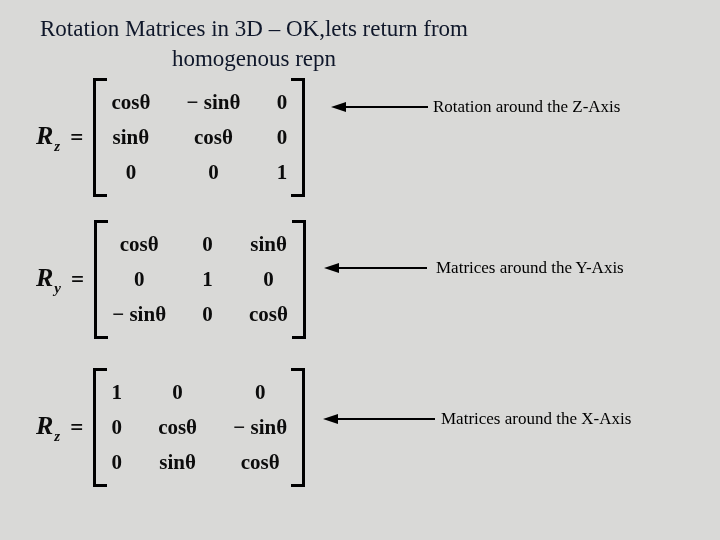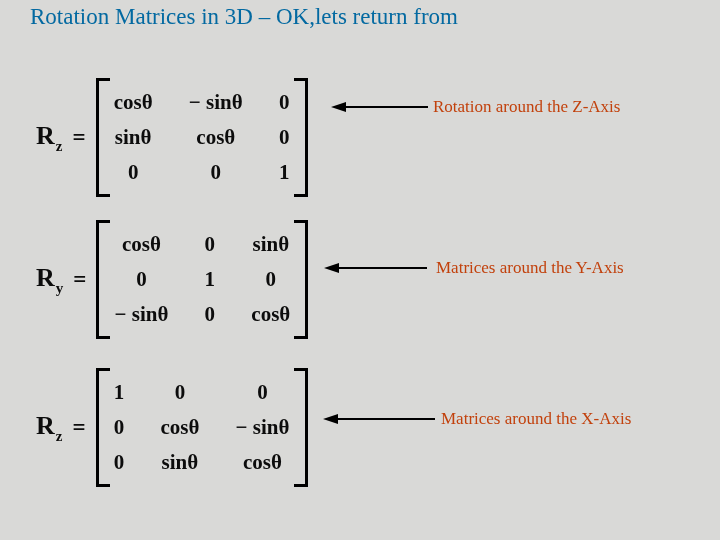--- a/index.html
+++ b/index.html
@@ -10,41 +10,43 @@
     background: #d9d9d7;
     font-family: "Liberation Serif", serif;
     color: #0c0c0c;
     overflow: hidden;
   }
 
   
   .title {
     position: absolute;
     left: 30px;
-    top: 2px;
+    top: 14px;
     width: 448px;
+    text-align: center;
     font-size: 23px;
     line-height: 30px;
-    color: #0369a1;
+    color: #0f172a;
   }
 
   
   .mgroup {
     position: absolute;
     display: flex;
     align-items: center;
   }
   #g1 { left: 36px; top: 78px; }
   #g2 { left: 36px; top: 220px; }
   #g3 { left: 36px; top: 368px; }
 
   .mlabel {
     font-weight: bold;
     font-size: 26px;
     letter-spacing: 1px;
+    font-style: italic;
   }
   .mlabel .msub {
     font-size: 15px;
     font-weight: bold;
     vertical-align: -7px;
   }
   .meq {
     font-size: 23px;
     font-weight: bold;
     margin: 0 10px 0 9px;
@@ -98,33 +100,34 @@
     border-bottom: 5px solid transparent;
     border-right: 15px solid #000;
   }
   .al { flex: 1; height: 2px; background: #000; }
 
   
   .note {
     position: absolute;
     font-size: 17px;
     white-space: nowrap;
-    color: #c2410c;
+    color: #000000;
   }
   #n1 { left: 433px; top: 97px; }
   #n2 { left: 436px; top: 258px; }
   #n3 { left: 441px; top: 409px; }
 </style>
 </head>
 <body>
 
 <div id="slide">
 
   <div class="title">
     <div>Rotation Matrices in 3D – OK,lets return from</div>
+    <div>homogenous repn</div>
   </div>
 
   <div class="mgroup" id="g1">
     <span class="mlabel"><span>R</span><span class="msub">z</span></span>
     <span class="meq">=</span>
     <div class="mx">
       <div class="mx-grid">
         <span>cosθ</span>
         <span>− sinθ</span>
         <span>0</span>

